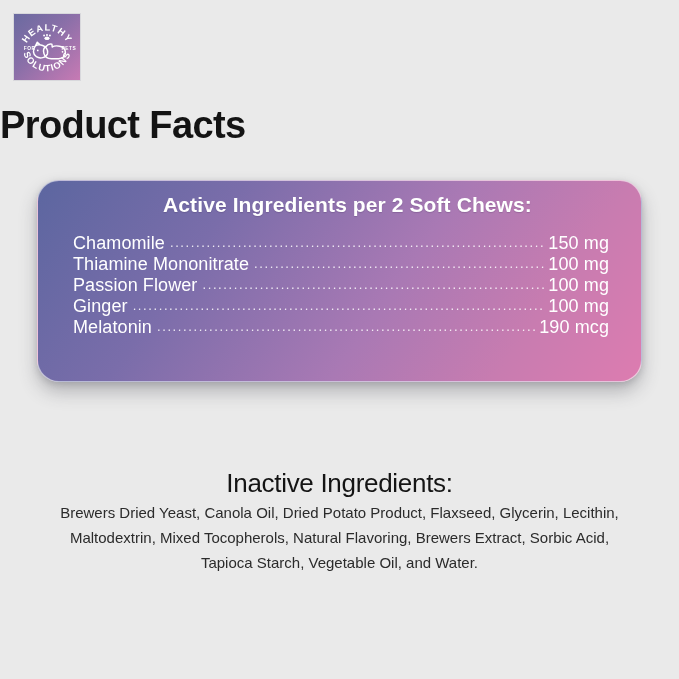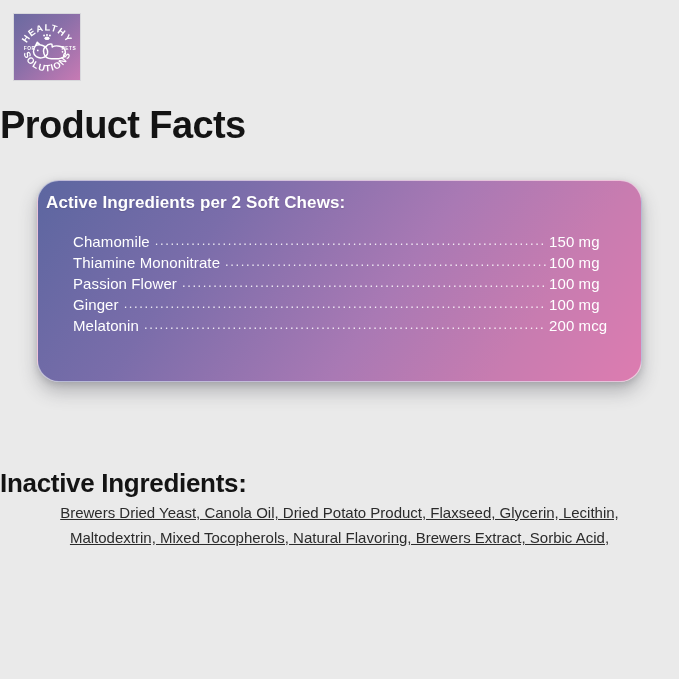--- a/index.html
+++ b/index.html
@@ -62,42 +62,42 @@
         #dd7cb0 100%);
     box-shadow: 0 10px 18px rgba(60,60,70,0.30),
                 0 2px 6px rgba(60,60,70,0.18);
     border: 1px solid rgba(255,255,255,0.55);
     box-sizing: border-box;
     overflow: hidden;
   }
 
   .card-header {
     position: absolute;
-    left: 8px; right: 0;
+    left: 16px; right: 0;
     top: 12px;
-    text-align: left;
+    text-align: center;
     color: #ffffff;
-    font-size: 17px;
+    font-size: 21px;
     font-weight: bold;
     letter-spacing: 0.1px;
     text-shadow: 0 1px 1px rgba(70,50,90,0.25);
   }
 
   .rows {
     position: absolute;
     left: 35px;
     right: 32px;
     top: 52px;
   }
   .row {
     display: flex;
     align-items: baseline;
     height: 21px;
     color: #ffffff;
-    font-size: 15px;
+    font-size: 18px;
     white-space: nowrap;
   }
   .row .name {
     flex: 0 0 auto;
     letter-spacing: 0.1px;
   }
   .row .leader {
     flex: 1 1 auto;
     overflow: hidden;
     margin: 0 3px 0 5px;
@@ -120,37 +120,37 @@
     flex: 0 0 auto;
     min-width: 60px;
     letter-spacing: 0.1px;
   }
 
   
   .inactive-title {
     position: absolute;
     left: 0; right: 0;
     top: 468px;
-    text-align: left;
+    text-align: center;
     font-size: 26px;
-    font-weight: bold;
+    font-weight: normal;
     letter-spacing: -0.3px;
     color: #141414;
   }
   .inactive-body {
     position: absolute;
     left: 40px;
     right: 40px;
     top: 500px;
     text-align: center;
     font-size: 15px;
     line-height: 25px;
     color: #2b2b2b;
   }
-  .inactive-body p { margin: 0; text-decoration: underline; }
+  .inactive-body p { margin: 0; }
 </style>
 </head>
 <body>
 
 <div class="logo">
   <svg viewBox="0 0 68 68" xmlns="http://www.w3.org/2000/svg">
     <defs>
       <path id="arcTop" d="M 11 40 A 23 23 0 0 1 57 40" fill="none"></path>
       <path id="arcBot" d="M 9 34 A 25 25 0 0 0 59 34" fill="none"></path>
     </defs>
@@ -200,23 +200,24 @@
         <span class="value">100 mg</span>
       </div>
       <div class="row">
         <span class="name">Ginger</span>
         <span class="leader"></span>
         <span class="value">100 mg</span>
       </div>
       <div class="row">
         <span class="name">Melatonin</span>
         <span class="leader"></span>
-        <span class="value">200 mcg</span>
+        <span class="value">190 mcg</span>
       </div>
     </div>
   </div>
 </div>
 
 <div class="inactive-title">Inactive Ingredients:</div>
 <div class="inactive-body">
   <p>Brewers Dried Yeast, Canola Oil, Dried Potato Product, Flaxseed, Glycerin, Lecithin,</p>
   <p>Maltodextrin, Mixed Tocopherols, Natural Flavoring, Brewers Extract, Sorbic Acid,</p>
+  <p>Tapioca Starch, Vegetable Oil, and Water.</p>
 </div>
 
 </body></html>

